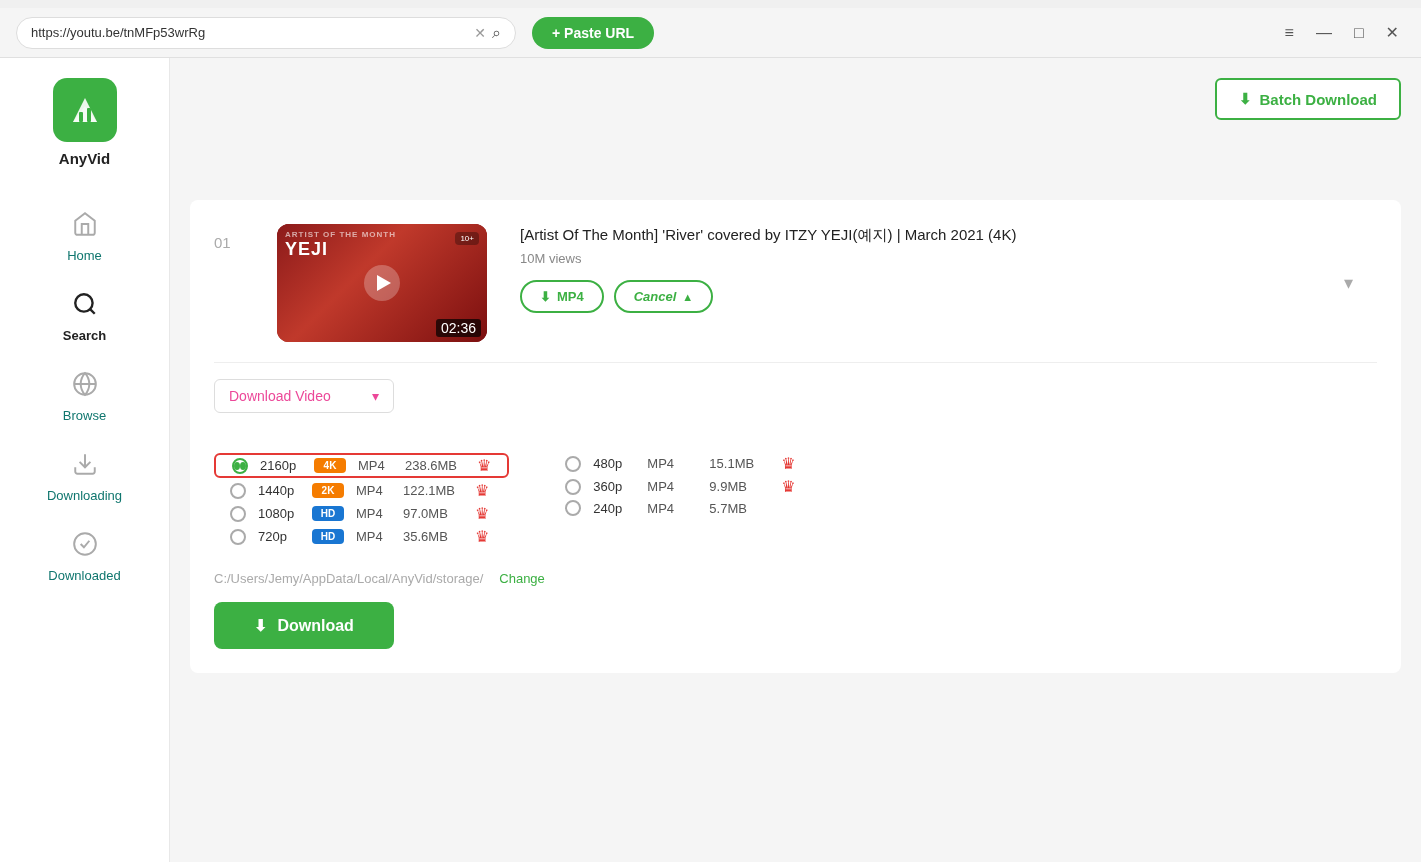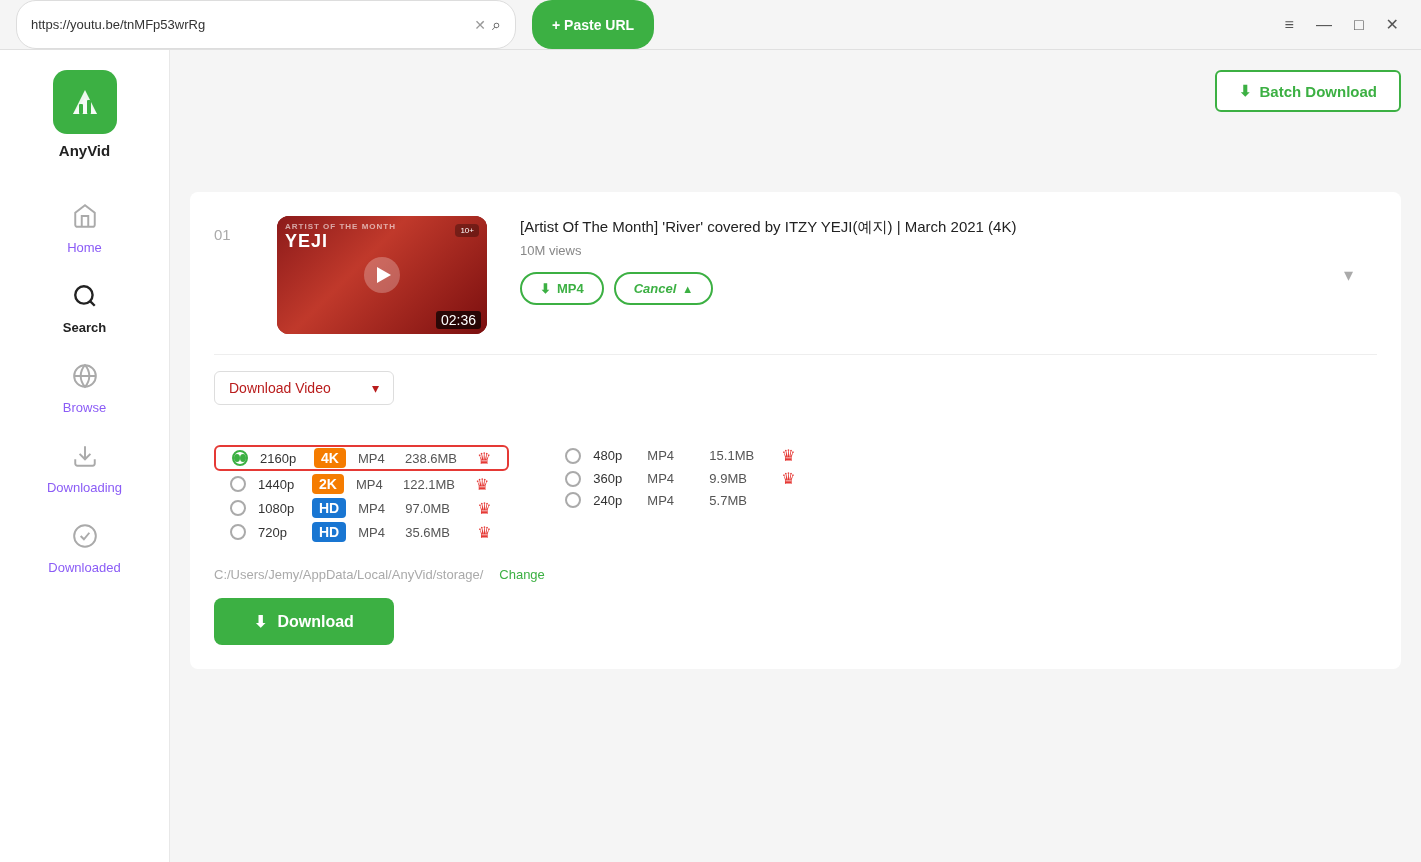--- a/index.html
+++ b/index.html
@@ -1,40 +1,40 @@
 <!DOCTYPE html>
 <html><head>
   <meta charset="utf-8">
   <style>
     * { box-sizing: border-box; margin: 0; padding: 0; }
     body { font-family: -apple-system, BlinkMacSystemFont, 'Segoe UI', sans-serif; background: #f0f0f0; width: 1421px; height: 862px; overflow: hidden; display: flex; flex-direction: column; }
 
     
-    .titlebar { height: 50px; background: #f5f5f5; display: flex; padding: 0 16px; border-bottom: 1px solid #e0e0e0; }
+    .titlebar { height: 50px; background: #f5f5f5; display: flex; align-items: center; padding: 0 16px; border-bottom: 1px solid #e0e0e0; margin-top: 8px; }
     .url-bar { flex: 1; display: flex; align-items: center; background: white; border: 1px solid #ddd; border-radius: 20px; padding: 6px 14px; margin-right: 16px; max-width: 500px; }
     .url-text { flex: 1; font-size: 13px; color: #333; }
     .url-clear-btn { background: none; border: none; cursor: pointer; color: #999; font-size: 14px; padding: 0 6px; }
     .url-search-btn { background: none; border: none; cursor: pointer; color: #555; font-size: 16px; }
     .paste-url-btn { background: #3cb043; color: white; border: none; border-radius: 20px; padding: 8px 20px; font-size: 14px; font-weight: 600; cursor: pointer; display: flex; align-items: center; gap: 6px; }
     .titlebar-spacer { flex: 1; }
     .window-controls { display: flex; align-items: center; gap: 10px; }
     .window-btn { background: none; border: none; cursor: pointer; color: #555; font-size: 16px; padding: 4px 6px; }
 
     
     .main-layout { display: flex; flex: 1; overflow: hidden; }
 
     
     .sidebar { width: 170px; background: white; border-right: 1px solid #e8e8e8; display: flex; flex-direction: column; align-items: center; padding-top: 20px; gap: 0; }
     .app-logo { display: flex; flex-direction: column; align-items: center; margin-bottom: 30px; }
     .logo-icon { width: 64px; height: 64px; background: #3cb043; border-radius: 14px; display: flex; align-items: center; justify-content: center; margin-bottom: 8px; }
     .logo-icon svg { width: 40px; height: 40px; }
     .app-name { font-size: 15px; font-weight: 600; color: #222; }
 
     .nav-item { display: flex; flex-direction: column; align-items: center; padding: 14px 20px; cursor: pointer; width: 100%; gap: 4px; }
-    .nav-item .nav-label { font-size: 13px; color: #8b5cf6; }
+    .nav-item .nav-label { font-size: 13px; color: #0f766e; }
     .nav-icon { font-size: 26px; color: #aaa; }
     .nav-item.search-active .nav-icon { color: #222; }
     .nav-item.search-active .nav-label { color: #222; font-weight: 700; }
 
     
     .content { flex: 1; background: #f5f5f5; padding: 20px; overflow-y: auto; }
 
     
     .batch-download-btn { float: right; background: white; border: 2px solid #3cb043; color: #3cb043; border-radius: 6px; padding: 10px 22px; font-size: 15px; font-weight: 600; cursor: pointer; display: flex; align-items: center; gap: 8px; margin-bottom: 20px; }
 
@@ -55,28 +55,28 @@
     .mp4-btn { background: white; border: 2px solid #3cb043; color: #3cb043; border-radius: 20px; padding: 7px 18px; font-size: 13px; font-weight: 600; cursor: pointer; display: flex; align-items: center; gap: 6px; }
     .cancel-btn { background: white; border: 2px solid #3cb043; color: #3cb043; border-radius: 20px; padding: 7px 18px; font-size: 13px; font-weight: 600; cursor: pointer; display: flex; align-items: center; gap: 6px; font-style: italic; }
     .expand-icon { color: #3cb043; font-size: 11px; }
     .dropdown-arrow { position: absolute; right: 24px; top: 50%; transform: translateY(-50%); color: #aaa; font-size: 18px; }
 
     
     .divider { height: 1px; background: #eee; margin: 16px 0; }
 
     
     .download-options { }
-    .download-type-select { display: flex; align-items: center; background: white; border: 1px solid #ddd; border-radius: 6px; padding: 8px 14px; width: 180px; cursor: pointer; font-size: 14px; color: #b91c1c; justify-content: space-between; margin-bottom: 20px; }
+    .download-type-select { display: flex; align-items: center; background: white; border: 1px solid #ddd; border-radius: 6px; padding: 8px 14px; width: 180px; cursor: pointer; font-size: 14px; color: #ec4899; justify-content: space-between; margin-bottom: 20px; }
     .quality-row { display: flex; align-items: center; padding: 1px 16px; gap: 12px; }
     .quality-row.selected { border: 2px solid #e53935; border-radius: 6px; }
     .radio-btn { width: 16px; height: 16px; border-radius: 50%; border: 2px solid #aaa; flex-shrink: 0; display: flex; align-items: center; justify-content: center; }
     .radio-btn.selected { border-color: #3cb043; background: white; }
     .radio-btn.selected::after { content: ''; width: 8px; height: 8px; background: #3cb043; border-radius: 50%; }
     .quality-label { font-size: 13px; color: #333; min-width: 42px; }
-    .quality-badge { padding: 2px 7px; border-radius: 4px; font-size: 14px; font-weight: 700; color: white; min-width: 32px; text-align: center; }
+    .quality-badge { padding: 2px 7px; border-radius: 4px; font-size: 10px; font-weight: 700; color: white; min-width: 32px; text-align: center; }
     .badge-4k { background: #f57c00; }
     .badge-2k { background: #f57c00; }
     .badge-hd { background: #1976d2; }
     .quality-format { font-size: 13px; color: #555; min-width: 35px; }
     .quality-size { font-size: 13px; color: #555; min-width: 60px; }
     .crown-icon { color: #e53935; font-size: 16px; }
 
     
     .storage-row { display: flex; align-items: center; gap: 16px; margin-bottom: 16px; }
     .storage-path { font-size: 13px; color: #aaa; }

